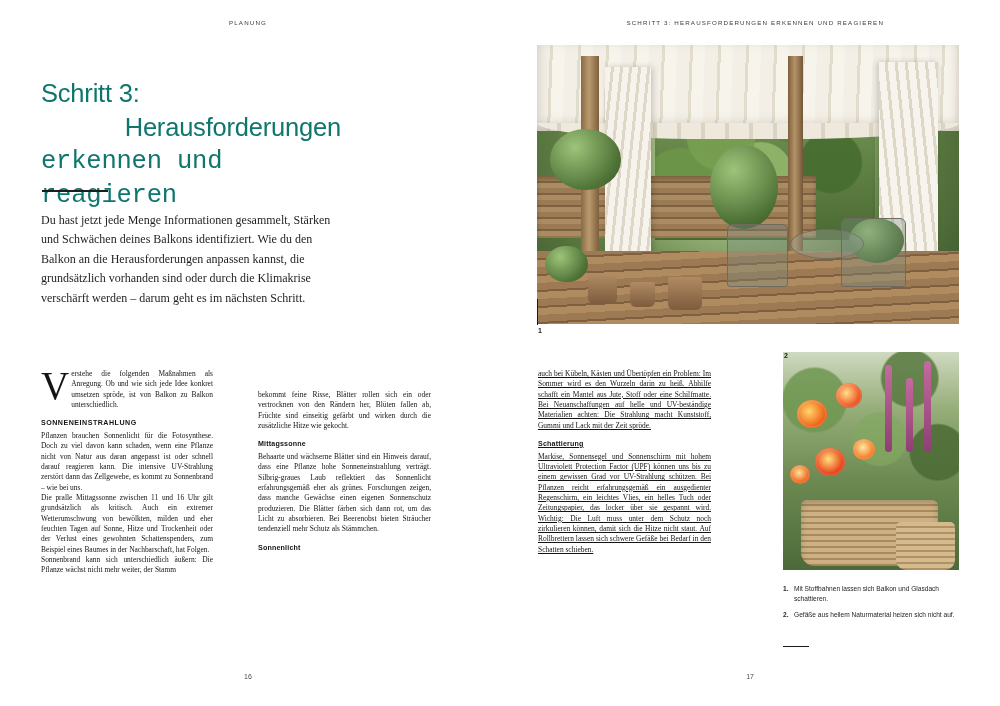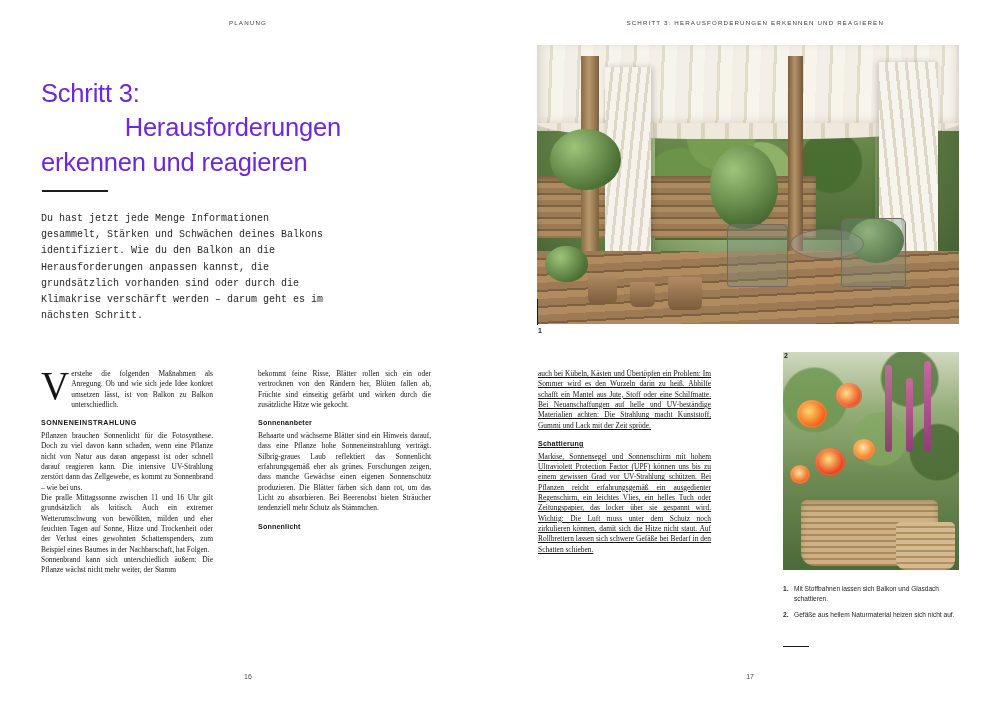--- a/index.html
+++ b/index.html
@@ -54,42 +54,42 @@
   .title {
     position: absolute;
     left: 41px;
     top: 76px;
     width: 300px;
     font-family: "Liberation Sans", sans-serif;
     font-weight: 300;
     font-size: 25.5px;
     line-height: 1.35;
     letter-spacing: -0.2px;
-    color: #6d28d9;
+    color: #0f766e;
   }
   .title .l1 { display:block; }
   .title .l2 { display:block;text-align:right; }
-  .title .l3 { display:block; }
+  .title .l3 { display:block;font-family:Liberation Mono, monospace; }
 
   .title-rule {
     position: absolute;
     left: 42px;
     top: 190px;
     width: 66px;
     height: 1.6px;
     background: #1d1d1d;
   }
 
   .intro {
     position: absolute;
     left: 41px;
     top: 211px;
     width: 290px;
-    font-family: Liberation Mono, monospace;
-    font-size: 10px;
+    font-family: Liberation Serif, serif;
+    font-size: 12px;
     line-height: 1.62;
     color: #1f1f1f;
   }
 
   
   .col {
     position: absolute;
     font-size: 7.45px;
     line-height: 1.385;
     text-align: justify;
@@ -112,21 +112,21 @@
   .dropcap {
     float: left;
     font-family: "Liberation Serif", serif;
     font-size: 39px;
     line-height: 0.78;
     padding: 1px 2px 0 0;
     margin-top: 1px;
   }
 
   .col-l1 { left: 41px;  top: 369px; width: 172px; }
-  .col-l2 { left: 258px; top: 369px; width: 173px; }
+  .col-l2 { left: 258px; top: 390px; width: 173px; }
   .col-r1 { left: 538px; top: 369px; width: 173px; }
 
   
   .photo1 {
     position: absolute;
     left: 537px;
     top: 45px;
     width: 422px;
     height: 279px;
     overflow: hidden;
@@ -298,30 +298,30 @@
     <div class="title">
       <span class="l1">Schritt 3:</span>
       <span class="l2">Herausforderungen</span>
       <span class="l3">erkennen und reagieren</span>
     </div>
     <div class="title-rule"></div>
 
     <div class="intro">Du hast jetzt jede Menge Informationen gesammelt, Stärken und Schwächen deines Balkons identifiziert. Wie du den Balkon an die Herausforderungen anpassen kannst, die grundsätzlich vorhanden sind oder durch die Klimakrise verschärft werden – darum geht es im nächsten Schritt.</div>
 
     <div class="col col-l1">
-      <p><span class="dropcap">V</span><span>erstehe die folgenden Maßnahmen als Anregung. Ob und wie sich jede Idee konkret umsetzen lässt, ist von Balkon zu Balkon unterschiedlich.</span></p>
+      <p><span class="dropcap">V</span><span>erstehe die folgenden Maßnahmen als Anregung. Ob und wie sich jede Idee konkret umsetzen spröde, ist von Balkon zu Balkon unterschiedlich.</span></p>
       <p class="sub caps">SONNENEINSTRAHLUNG</p>
       <p>Pflanzen brauchen Sonnenlicht für die Fotosynthese. Doch zu viel davon kann schaden, wenn eine Pflanze nicht von Natur aus daran angepasst ist oder schnell darauf reagieren kann. Die intensive UV-Strahlung zerstört dann das Zellgewebe, es kommt zu Sonnenbrand – wie bei uns.</p>
       <p>Die pralle Mittagssonne zwischen 11 und 16 Uhr gilt grundsätzlich als kritisch. Auch ein extremer Wetterumschwung von bewölkten, milden und eher feuchten Tagen auf Sonne, Hitze und Trockenheit oder der Verlust eines gewohnten Schattenspenders, zum Beispiel eines Baumes in der Nachbarschaft, hat Folgen.</p>
       <p>Sonnenbrand kann sich unterschiedlich äußern: Die Pflanze wächst nicht mehr weiter, der Stamm</p>
     </div>
 
     <div class="col col-l2">
       <p>bekommt feine Risse, Blätter rollen sich ein oder vertrocknen von den Rändern her, Blüten fallen ab, Früchte sind einseitig gefärbt und wirken durch die zusätzliche Hitze wie gekocht.</p>
-      <p class="sub">Sonnenanbeter</p>
+      <p class="sub">Mittagssonne</p>
       <p>Behaarte und wächserne Blätter sind ein Hinweis darauf, dass eine Pflanze hohe Sonneneinstrahlung verträgt. Silbrig-graues Laub reflektiert das Sonnenlicht erfahrungsgemäß eher als grünes. Forschungen zeigen, dass manche Gewächse einen eigenen Sonnenschutz produzieren. Die Blätter färben sich dann rot, um das Licht zu absorbieren. Bei Beerenobst bieten Sträucher tendenziell mehr Schutz als Stämmchen.</p>
       <p class="sub">Sonnenlicht</p>
     </div>
 
     <div class="folio left">16</div>
   </div>
 
   <div class="page">
 
     <div class="runhead right">SCHRITT 3: HERAUSFORDERUNGEN ERKENNEN UND REAGIEREN</div>

